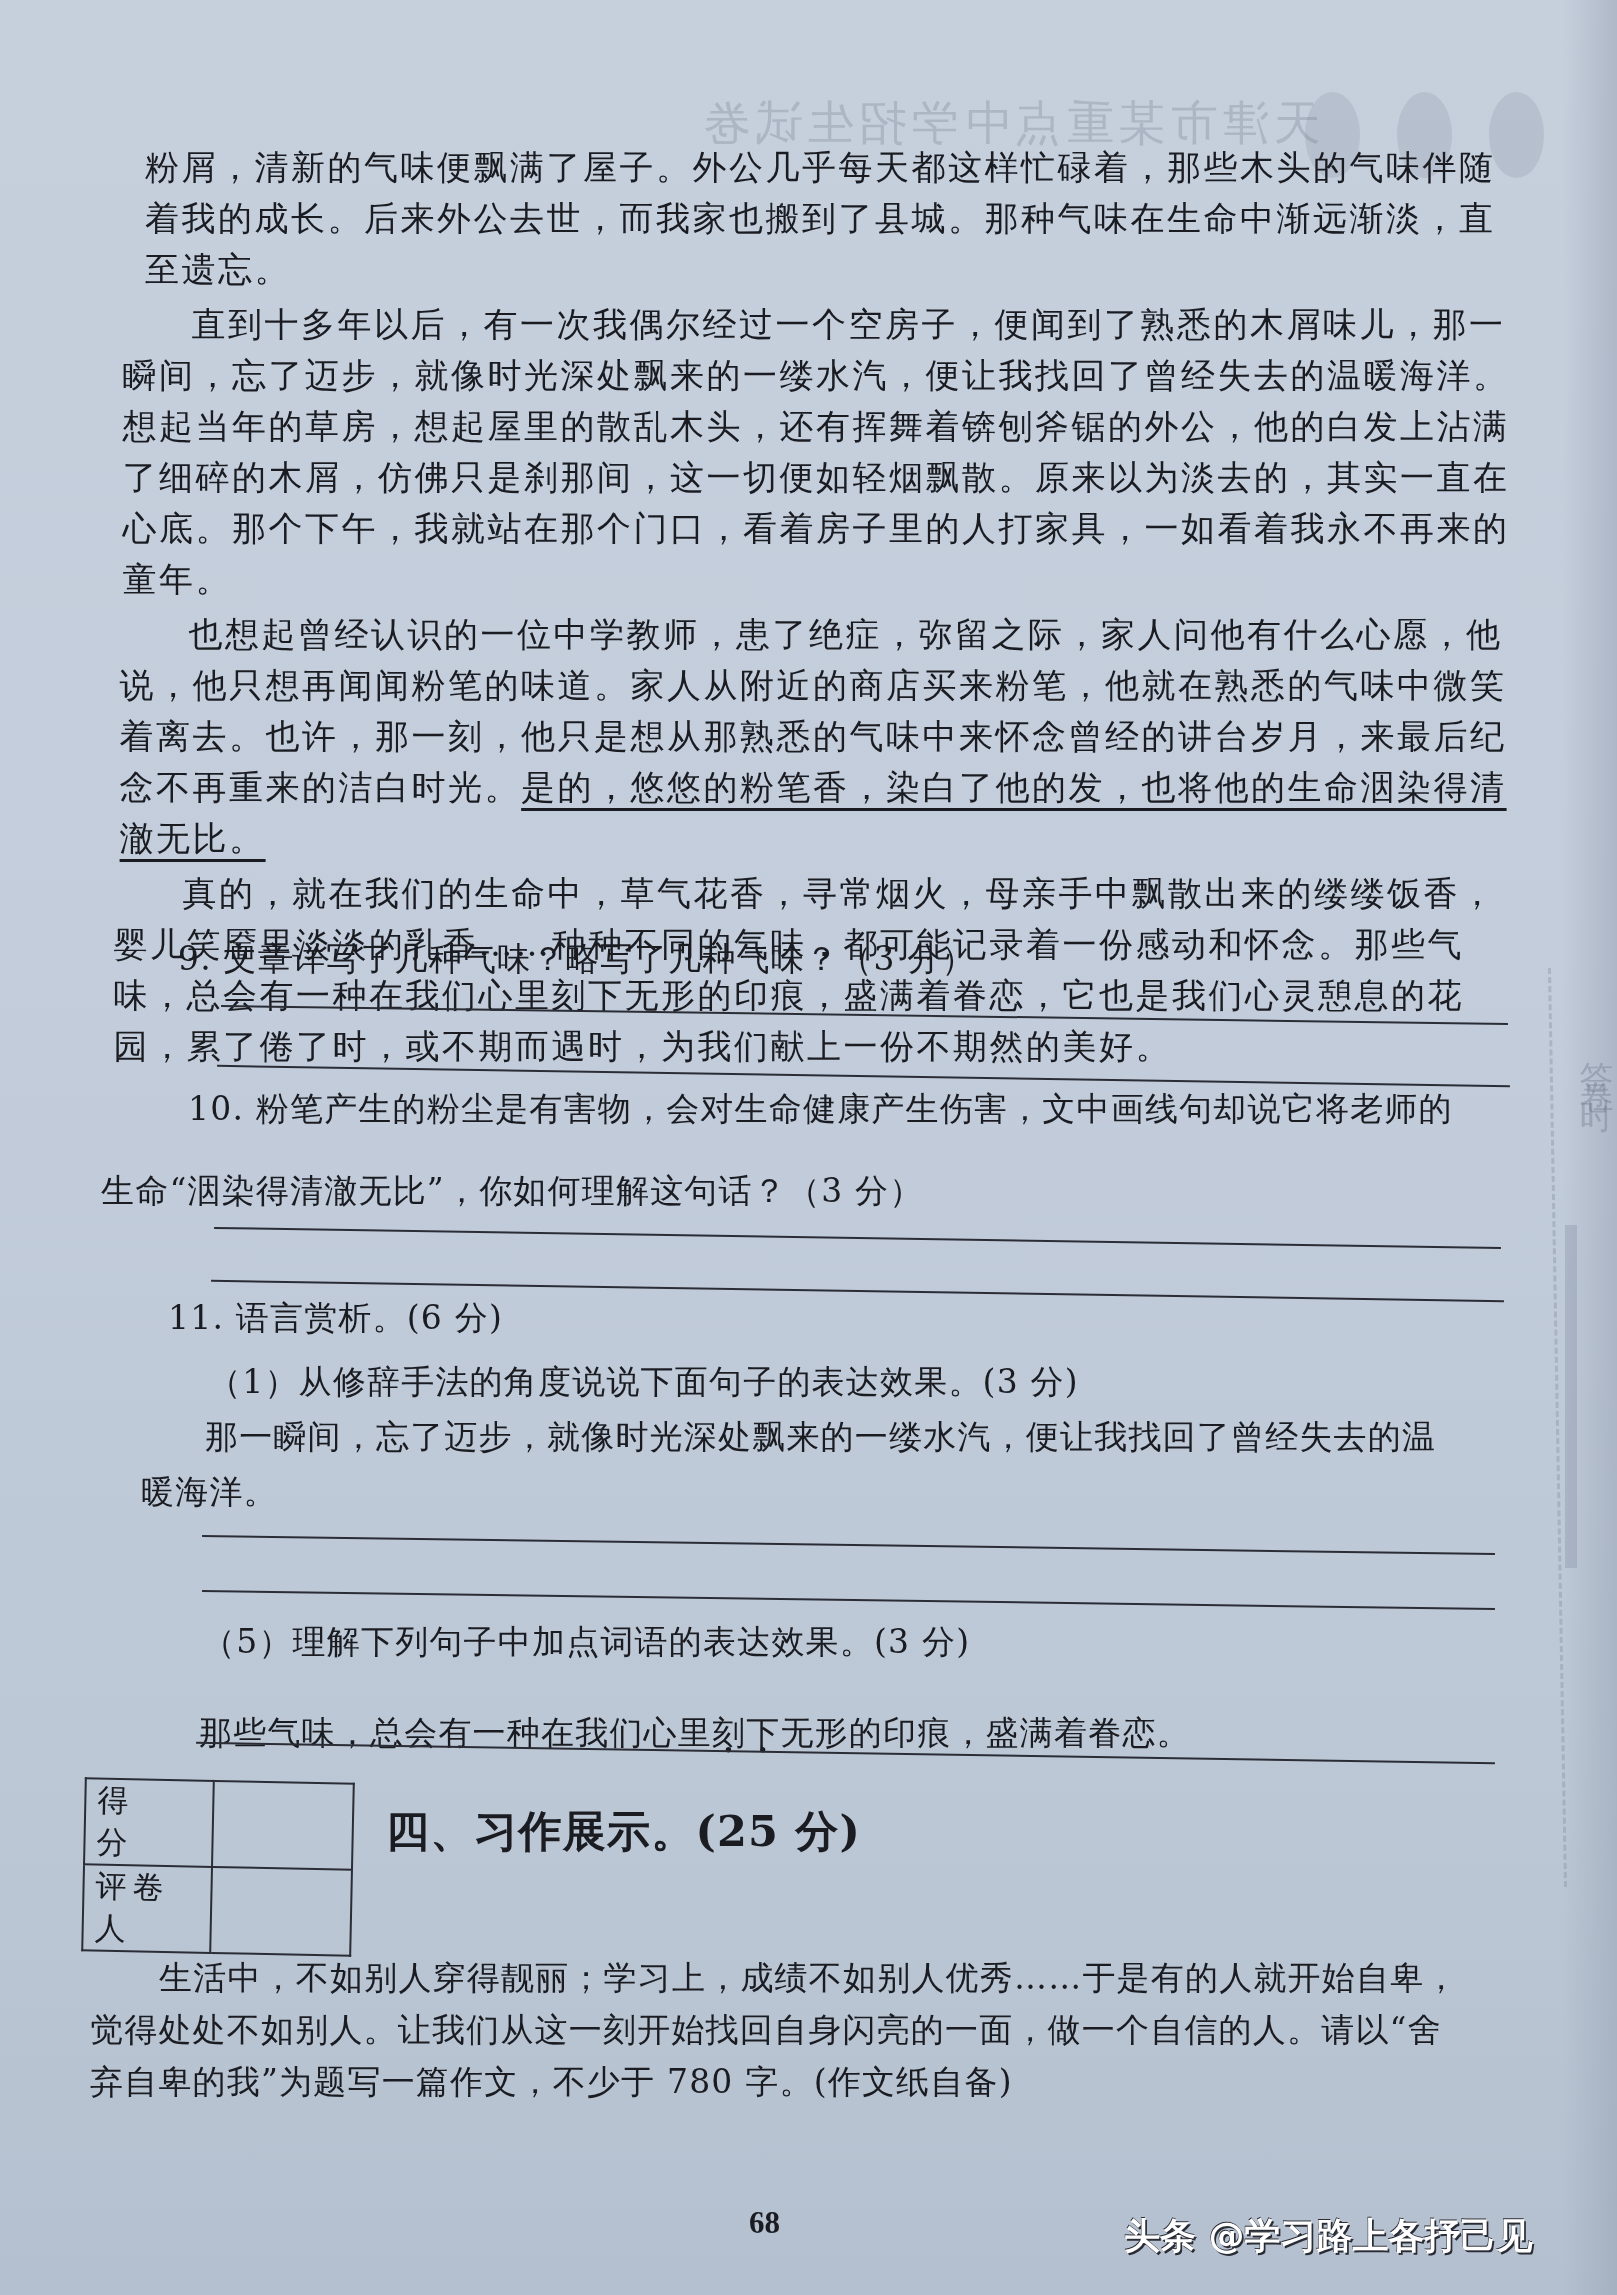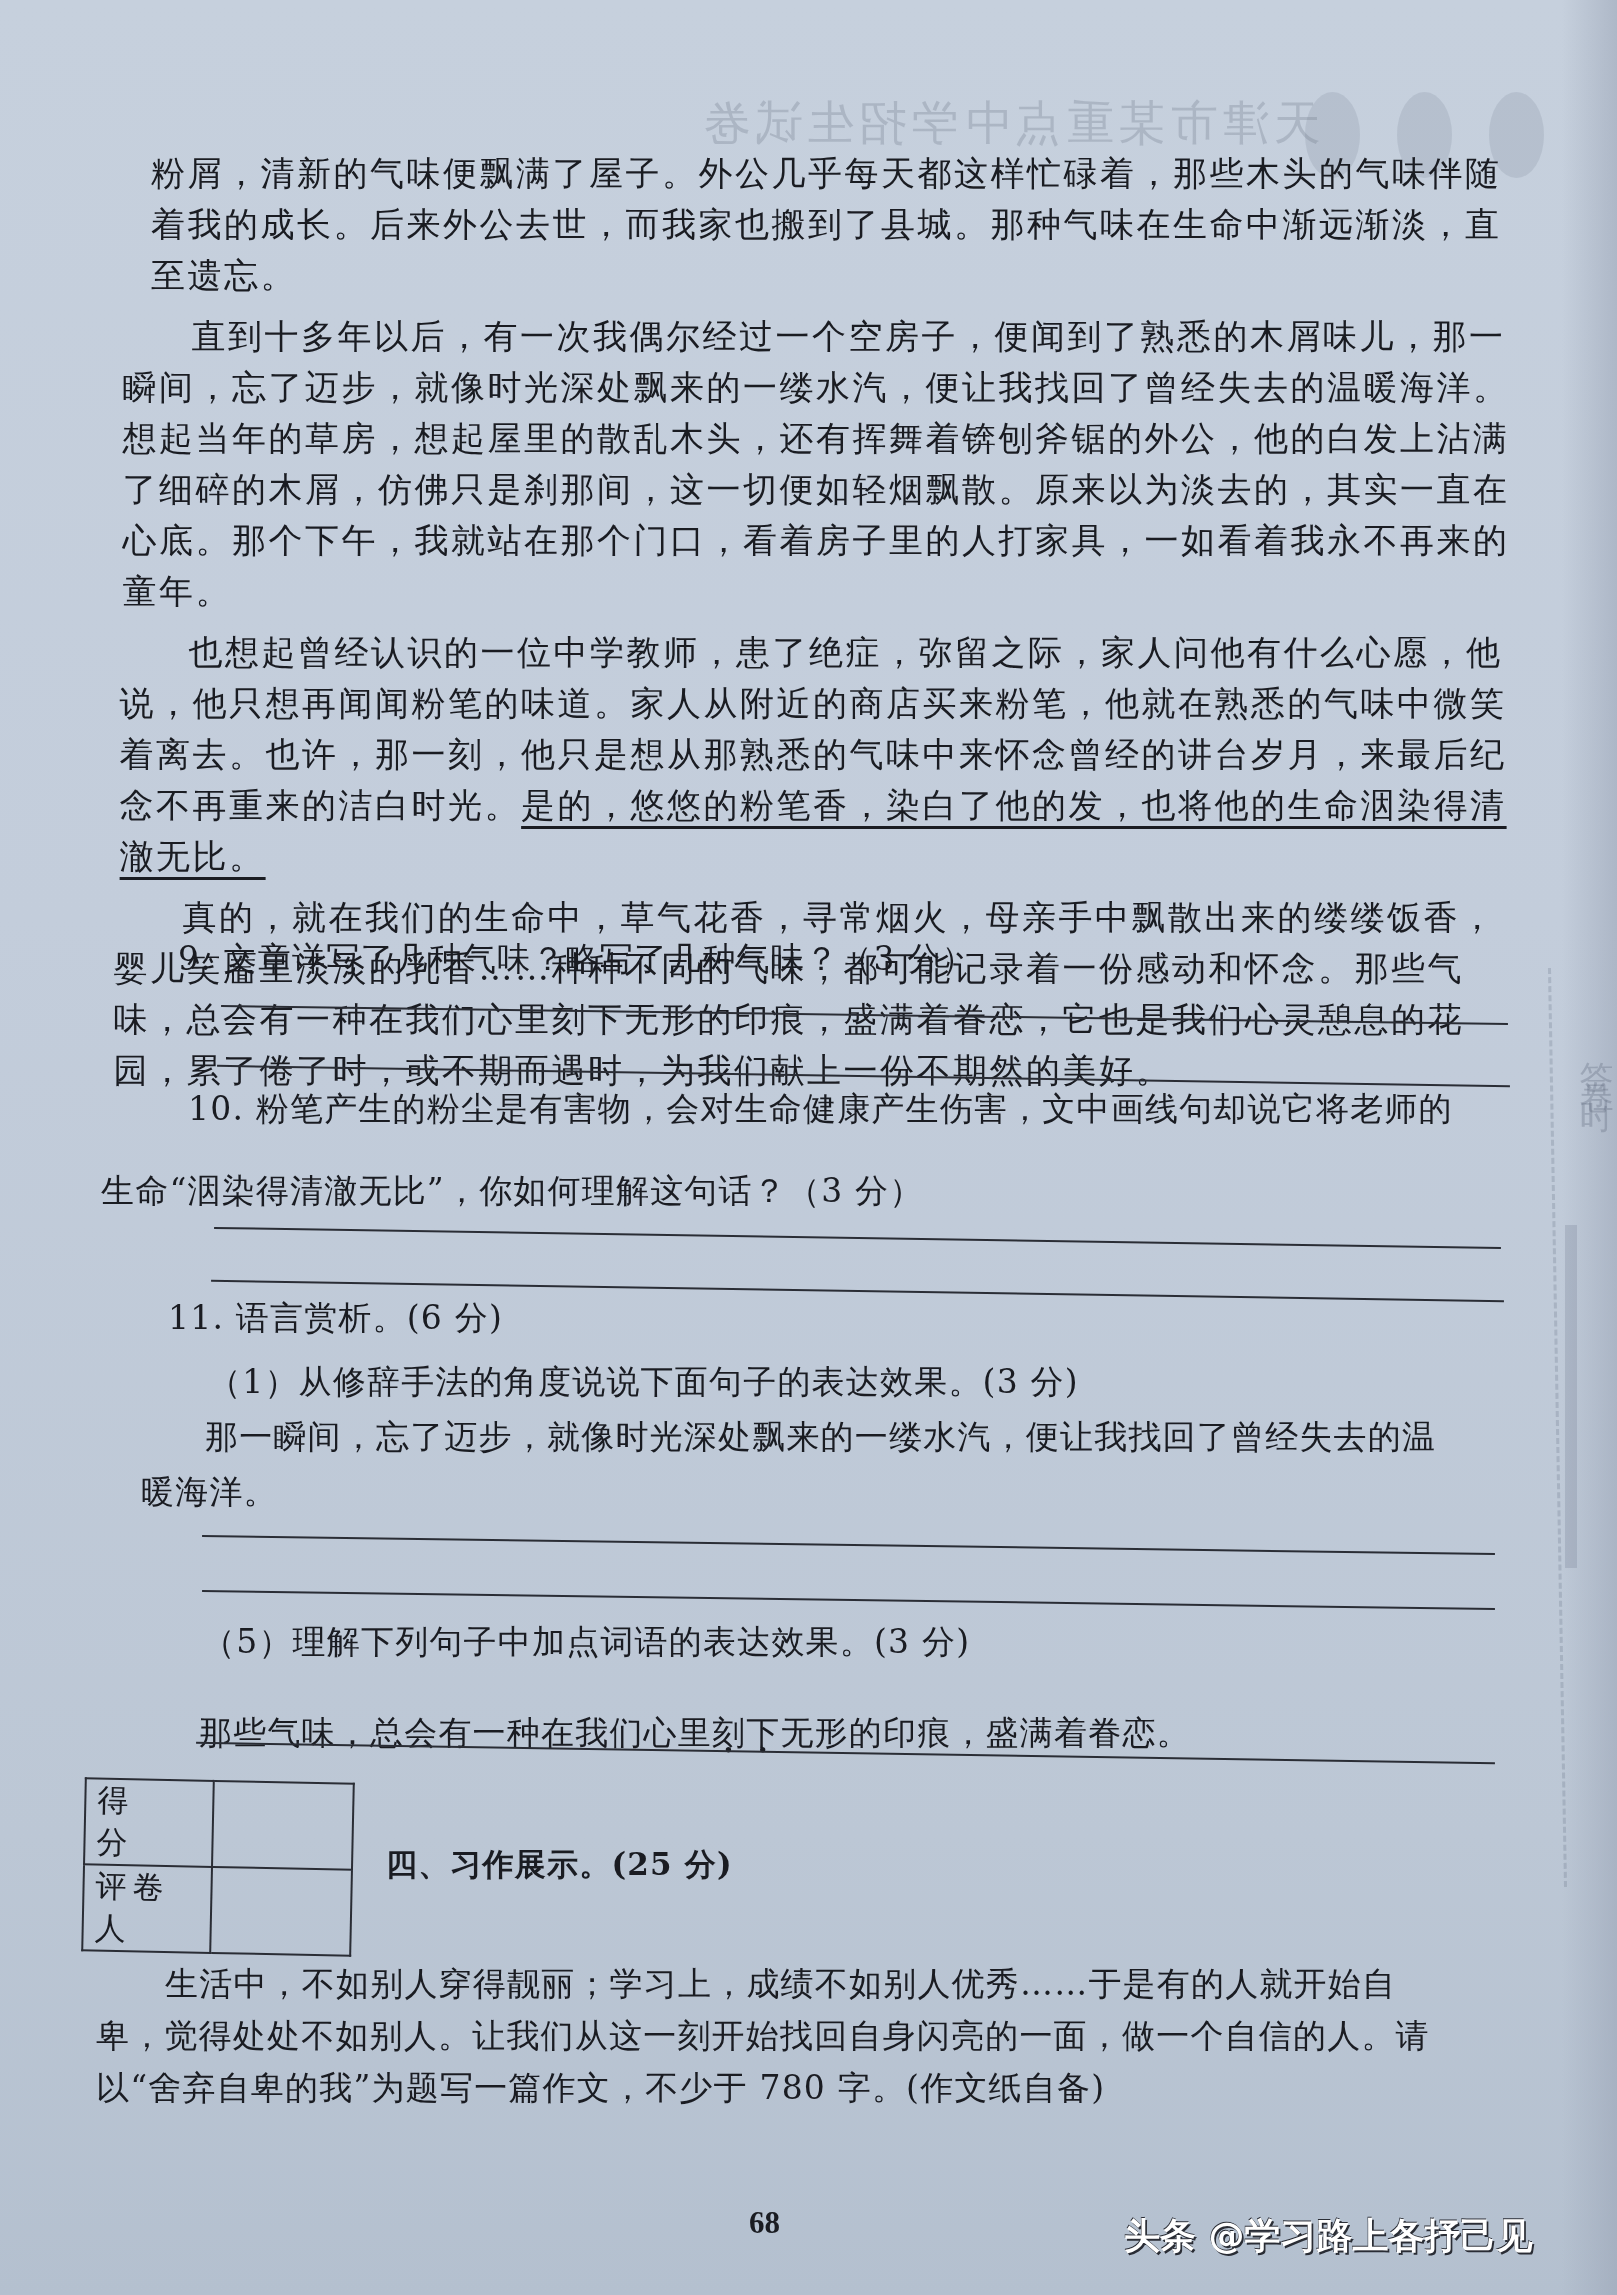--- a/index.html
+++ b/index.html
@@ -52,21 +52,21 @@
     .binding-bar {
       position: absolute; left: 1565px; top: 1225px;
       width: 12.3px; height: 343px; background: rgba(100,110,130,0.22);
     }
     .text-block {
       position: absolute;
       font-size: 34px;
       line-height: 51px;
       letter-spacing: 2.5px;
     }
-    .para { margin: 10px; }
+    .para { margin: 4px; }
     .indent { text-indent: 69px; }
     .underline {
       text-decoration: underline;
       text-decoration-thickness: 2.5px;
       text-underline-offset: 8.6px;
     }
     .answer-line {
       position: absolute;
       height: 0;
       border-top: 2.5px solid #2a2d35;
@@ -87,22 +87,22 @@
     }
     .score-table td {
       border: 2.5px solid #2a2d35;
       height: 61px;
       font-size: 31px;
       padding: 0 11px;
     }
     .score-table td.label { width: 104px; letter-spacing: 6.1px; }
     .score-table td.blank { width: 116px; }
     .section-title {
-      position: absolute; left: 386px; top: 1844px;
-      font-size: 31px; font-weight: bold; letter-spacing: 1.2px; white-space: nowrap;
+      position: absolute; left: 386px; top: 1803px;
+      font-size: 43px; font-weight: bold; letter-spacing: 1.2px; white-space: nowrap;
     }
     .page-num {
       position: absolute; left: 749px; top: 2205px;
       font-family: "Liberation Serif", serif; font-weight: bold; font-size: 31px;
     }
     .watermark {
       position: absolute; left: 1124px; top: 2212px;
       font-family: "DejaVu Sans", sans-serif;
       font-size: 36px; font-weight: bold; color: #ffffff;
       text-shadow: 1.8px 1.8px 0 #2a2d35, -0.6px -0.6px 0 #2a2d35;

